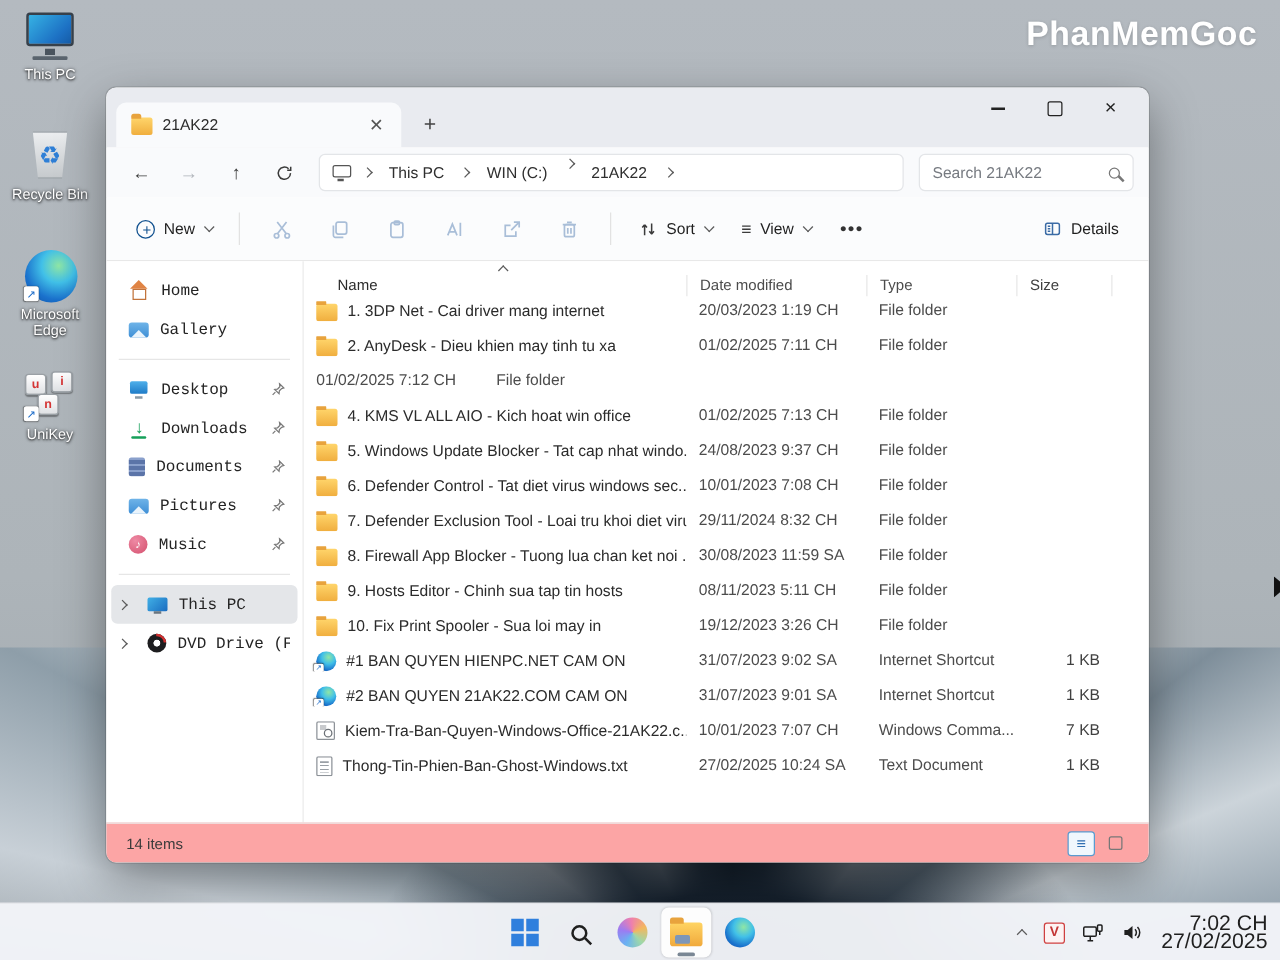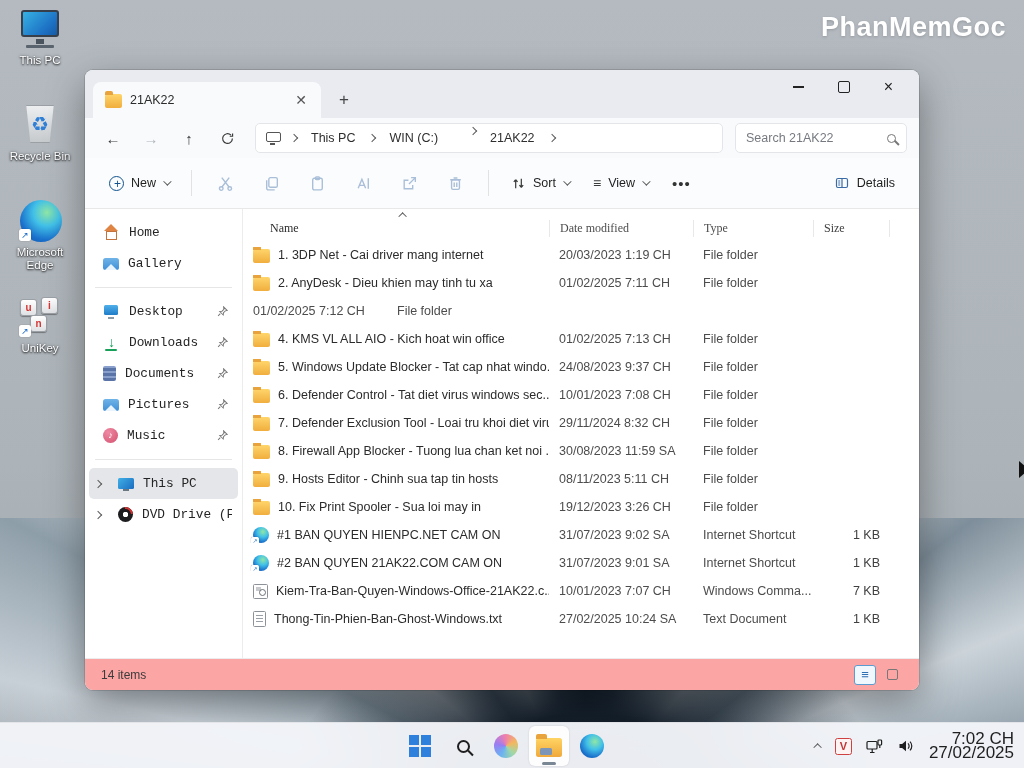--- a/index.html
+++ b/index.html
@@ -118,24 +118,24 @@
   .si-monitor{width:16px;height:11px;border-radius:1.5px;background:linear-gradient(135deg,#41b0e6,#1a6cc0);}
   .si-monitor::after{content:"";position:absolute;left:5px;bottom:-2px;width:6px;height:2px;background:#6a7680;}
   .si-dvd{width:15px;height:15px;border-radius:50%;background:radial-gradient(circle,#fff 0 2.5px,#1d1d1f 3px 100%);}
   .si-dvd::after{content:"";position:absolute;inset:0;border-radius:50%;border:2.5px solid transparent;border-top-color:#d03030;transform:rotate(40deg);}
   .si-network::before{content:"";position:absolute;left:0;top:2px;width:11px;height:8px;background:linear-gradient(#4fb0ea,#1f7cc8);border-radius:1px;}
   .si-network::after{content:"";position:absolute;right:0;bottom:1px;width:8px;height:6px;background:linear-gradient(#8fd0f4,#55a8e0);border-radius:1px;border:1px solid #fff;}
   
   .filelist{flex:1;position:relative;padding-top:2px;overflow:hidden;}
   .sort-caret{position:absolute;top:3px;left:158px;}
   .lheader{display:flex;height:25px;align-items:center;color:#555;font-size:12px;margin-top:5px;}
-  .hcell{padding:0 10px;height:17px;line-height:17px;border-left:1px solid #e8e8e8;white-space:nowrap;font-family:Liberation Serif, serif;}
+  .hcell{padding:0 10px;height:17px;line-height:17px;border-left:1px solid #e8e8e8;white-space:nowrap;}
   .hcell.first{border-left:none;padding-left:27px;}
   .hcell.last{border-right:1px solid #e8e8e8;}
-  .row{display:flex;height:28px;align-items:center;color:#3d3d3d;}
+  .row{display:flex;height:28px;align-items:flex-start;color:#3d3d3d;}
   .cell{padding:0 10px;white-space:nowrap;overflow:hidden;}
   .c-name{width:306px;display:flex;align-items:center;gap:8px;padding-left:10px;color:#2b2b2b;}
   .c-date{width:144px;color:#4c4c4c;}
   .c-type{width:120px;color:#4c4c4c;}
   .c-size{width:77px;text-align:right;color:#404040;}
   
   .fi{width:17px;height:14px;position:relative;flex:0 0 auto;}
   .fi.icon-folder{background:linear-gradient(#ffd56b,#f0ae3e);border-radius:2px;margin-top:2px;}
   .fi.icon-folder::before{content:"";position:absolute;top:-3px;left:0;width:8px;height:4px;background:#e8a33d;border-radius:2px 2px 0 0;}
   .fi.icon-edge{width:16px;height:16px;border-radius:50%;
@@ -251,21 +251,21 @@
       <div class="addressbar">
         <span class="mini-monitor"></span>
         <span class="chev right" style="margin:0 4px"></span>
         <span style="display:flex;align-items:center;gap:2px">
 
             <span style="display:flex;align-items:center;gap:2px">
               <span class="crumb-item">This PC</span>
               <span class="chev right" style="margin:0 4px"></span>
             </span>
 
-            <span style="display:flex;align-items:flex-start;gap:20px">
+            <span style="display:flex;align-items:flex-start;gap:3px">
               <span class="crumb-item">WIN (C:)</span>
               <span class="chev right" style="margin:0 4px"></span>
             </span>
 
             <span style="display:flex;align-items:center;gap:2px">
               <span class="crumb-item">21AK22</span>
               <span class="chev right" style="margin:0 4px"></span>
             </span>
           </span>
       </div>

